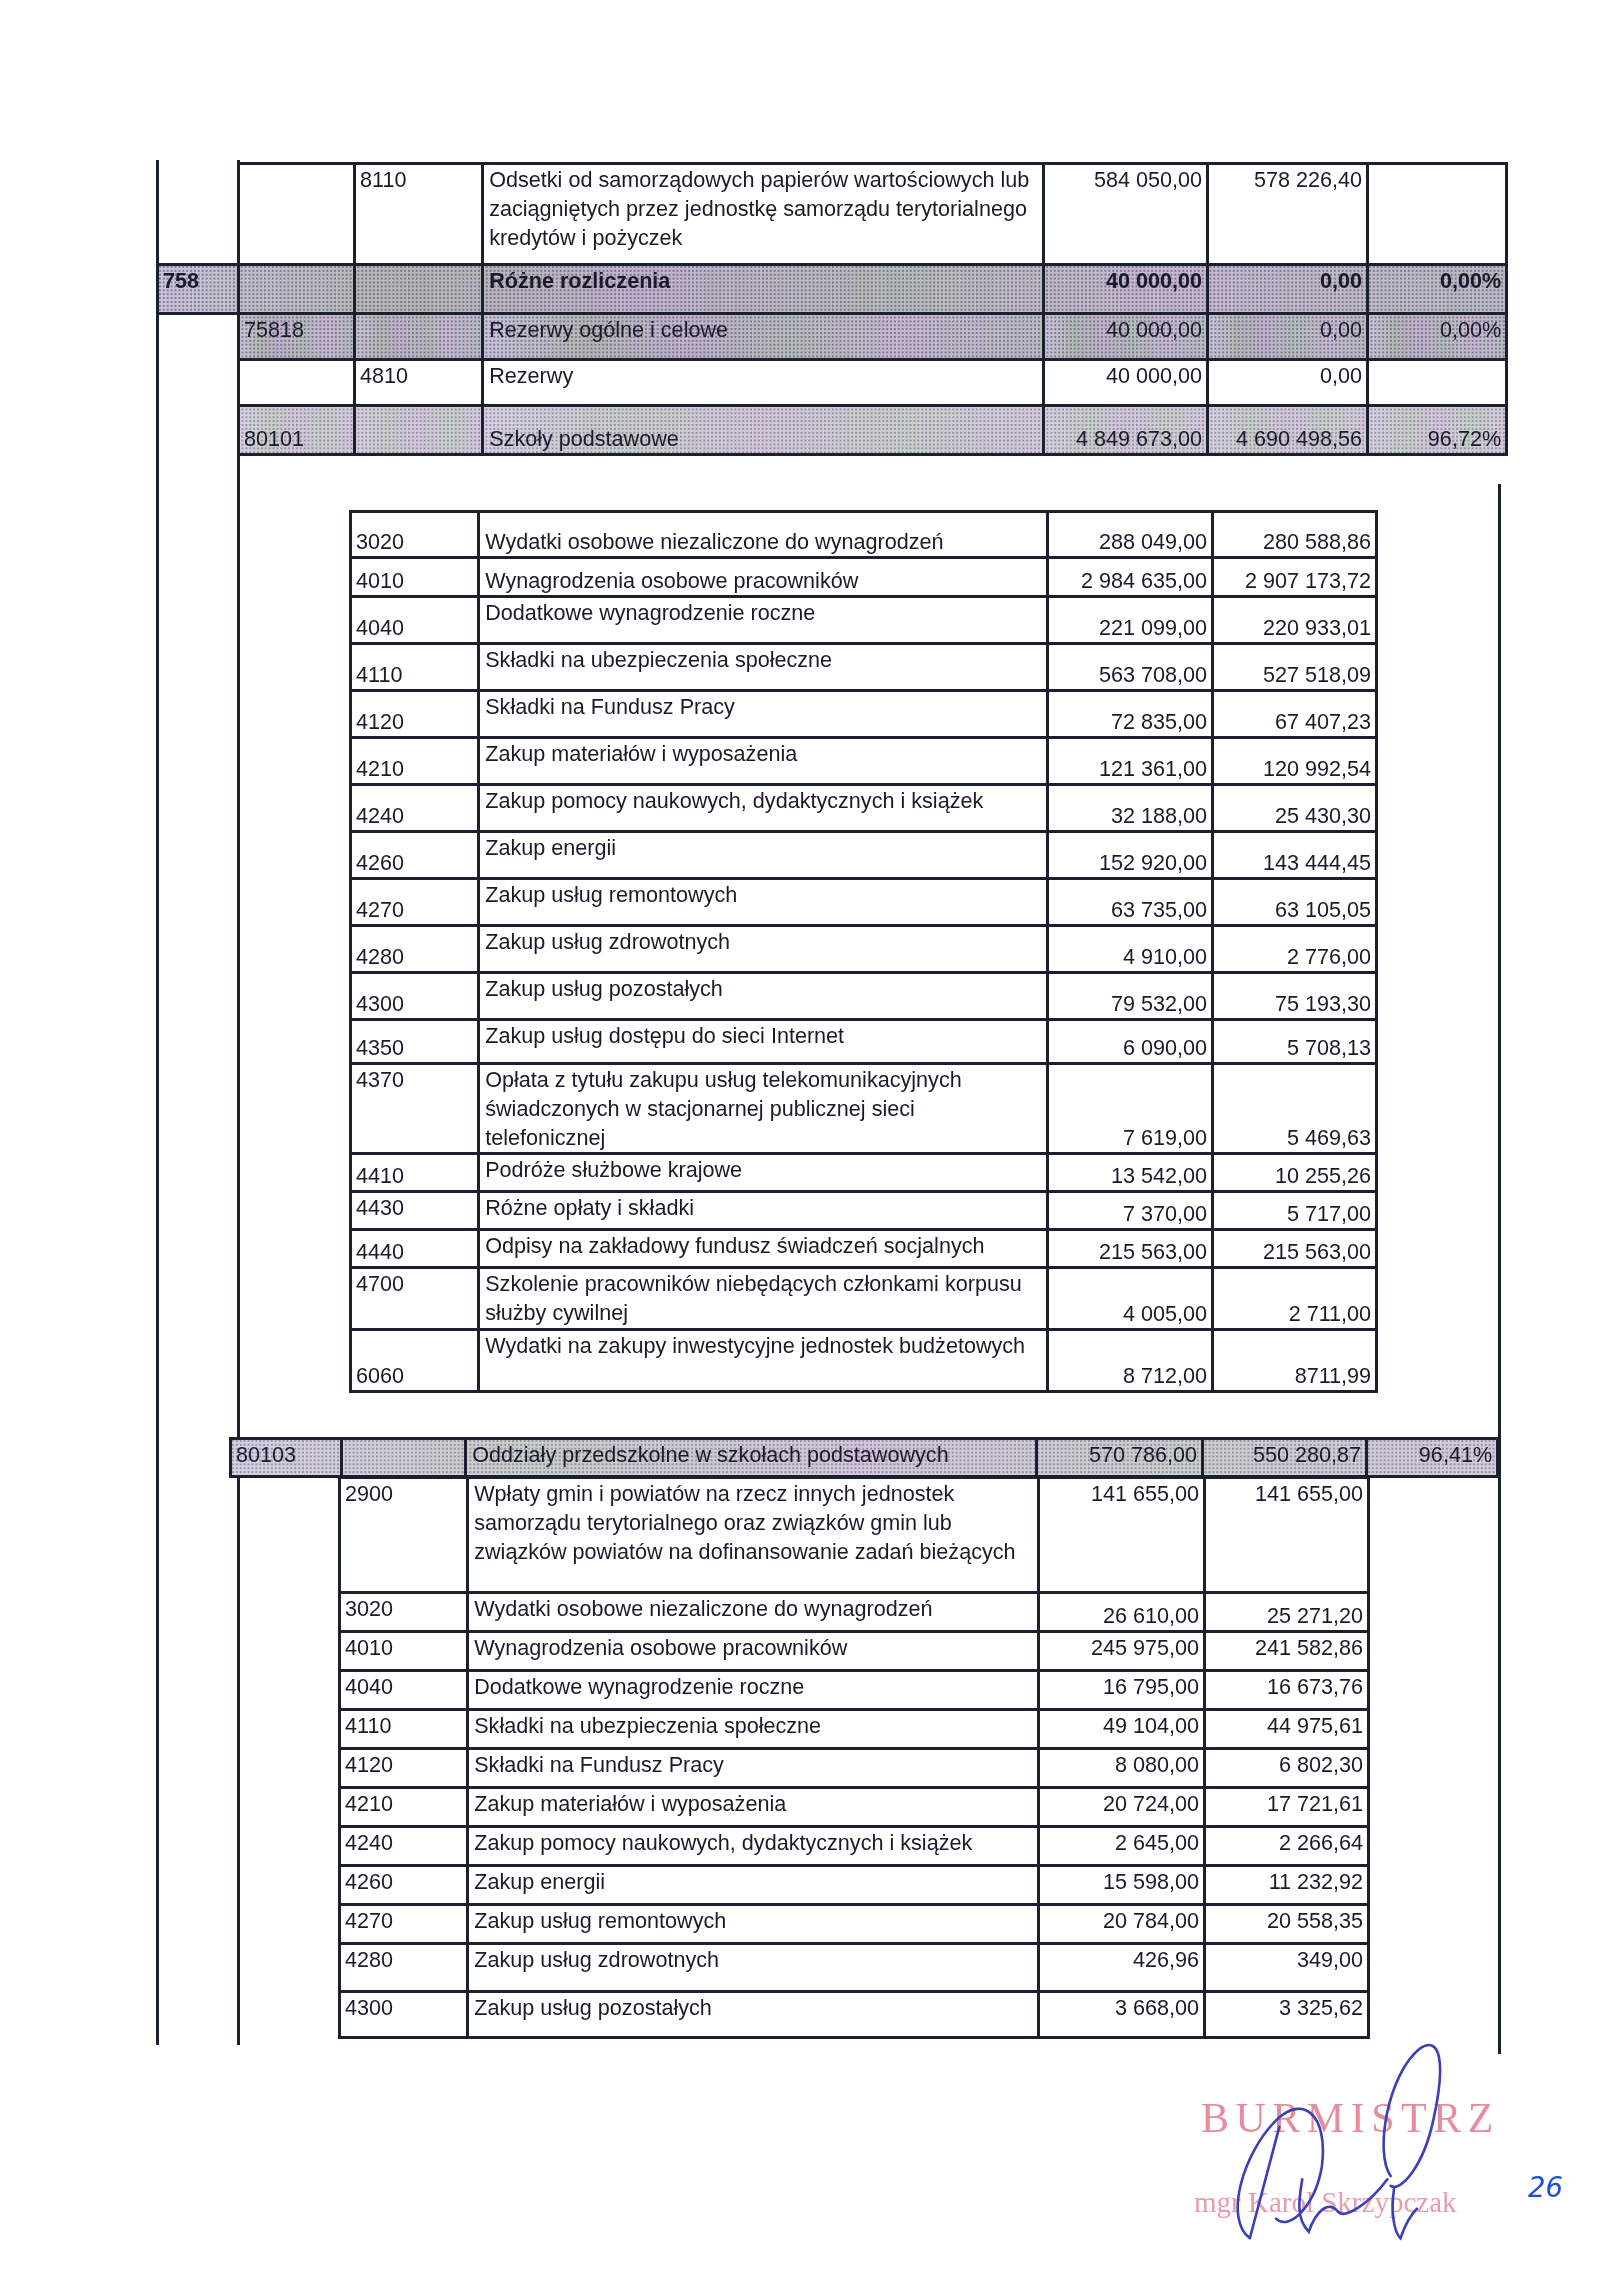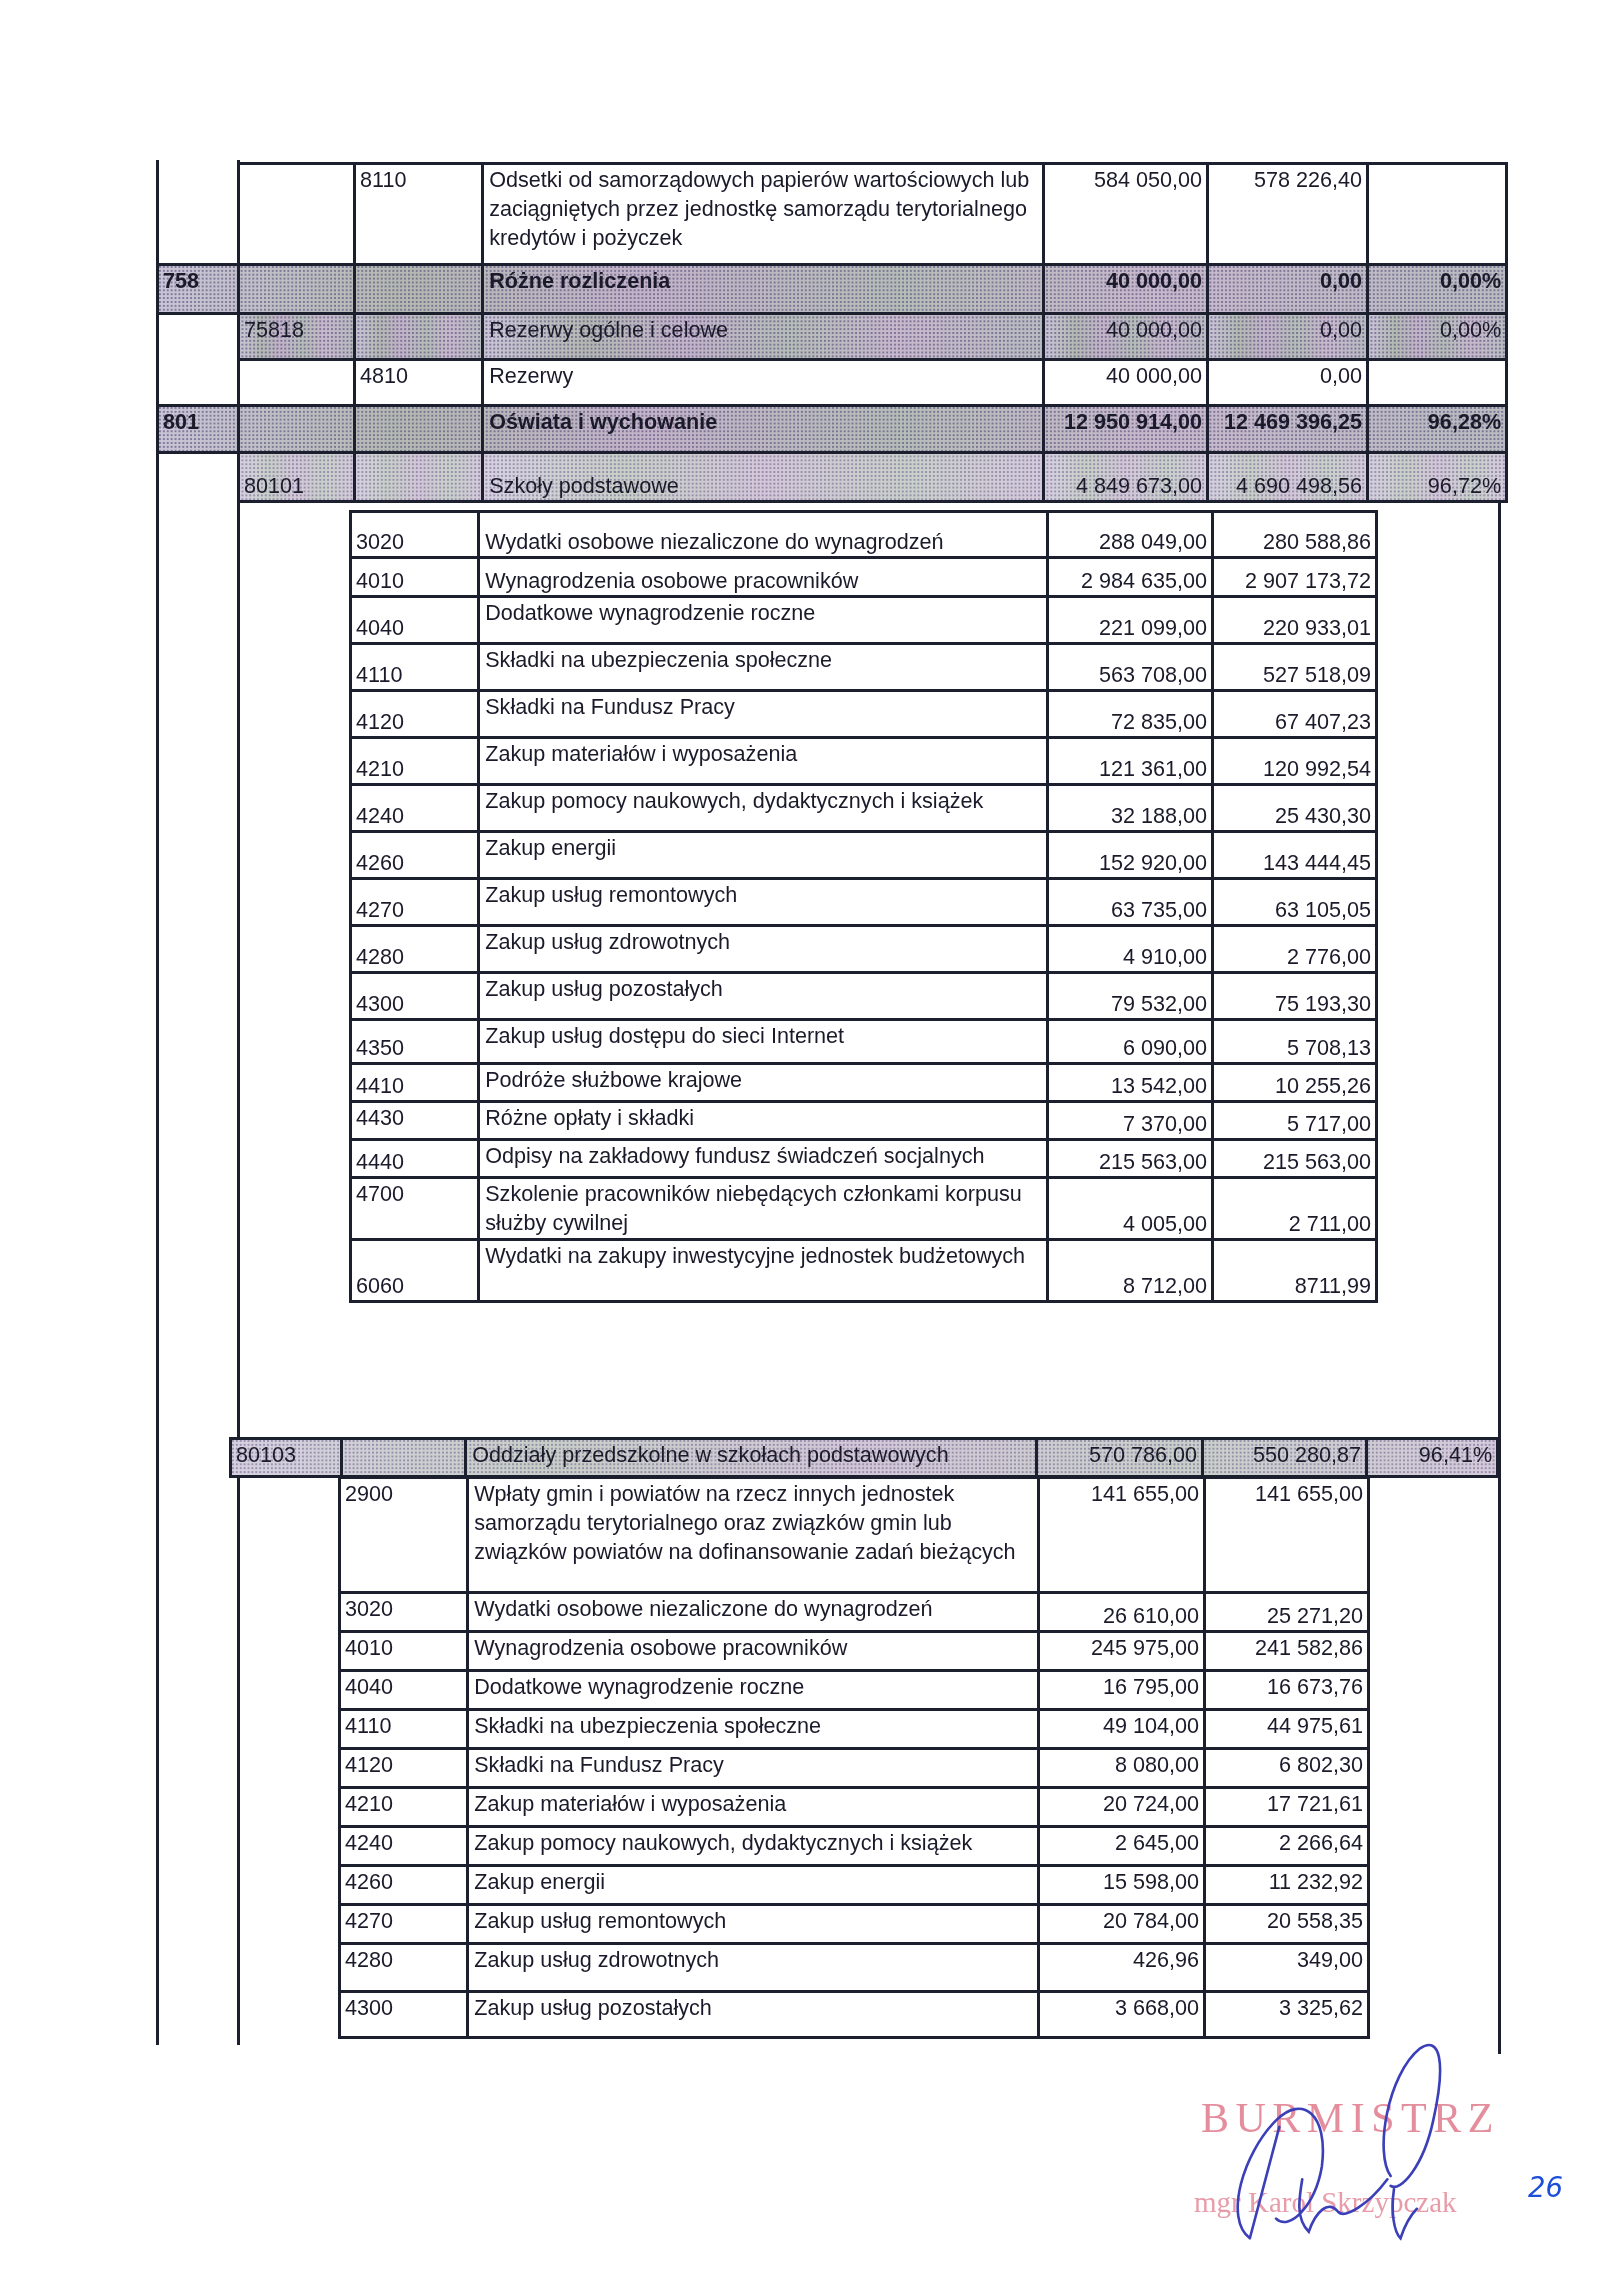--- a/index.html
+++ b/index.html
@@ -92,29 +92,20 @@
     <tr style="height:46px;">
       <td class="nob"></td>
       <td></td>
       <td class="code">4810</td>
       <td>Rezerwy</td>
       <td class="num">40 000,00</td>
       <td class="num">0,00</td>
       <td></td>
     </tr>
 
-    <tr class="shade" style="height:47px;">
-      <td class="bold code">801</td>
-      <td></td>
-      <td></td>
-      <td class="bold">Oświata i wychowanie</td>
-      <td class="num bold">12 950 914,00</td>
-      <td class="num bold">12 469 396,25</td>
-      <td class="num bold">96,28%</td>
-    </tr>
 
     <tr style="height:49px;">
       <td class="nob" style="background:#fff;"></td>
       <td class="shade light code va-bottom">80101</td>
       <td class="shade light"></td>
       <td class="shade light va-bottom">Szkoły podstawowe</td>
       <td class="shade light num va-bottom">4 849 673,00</td>
       <td class="shade light num va-bottom">4 690 498,56</td>
       <td class="shade light num va-bottom">96,72%</td>
     </tr>
@@ -194,20 +185,26 @@
       <td>Zakup usług pozostałych</td>
       <td class="num va-bottom">79 532,00</td>
       <td class="num va-bottom">75 193,30</td>
     </tr>
     <tr style="height:44px;">
       <td class="code va-bottom">4350</td>
       <td>Zakup usług dostępu do sieci Internet</td>
       <td class="num va-bottom">6 090,00</td>
       <td class="num va-bottom">5 708,13</td>
     </tr>
+    <tr style="height:90px;">
+      <td class="code">4370</td>
+      <td>Opłata z tytułu zakupu usług telekomunikacyjnych świadczonych w stacjonarnej publicznej sieci telefonicznej</td>
+      <td class="num va-bottom">7 619,00</td>
+      <td class="num va-bottom">5 469,63</td>
+    </tr>
     <tr style="height:38px;">
       <td class="code va-bottom">4410</td>
       <td>Podróże służbowe krajowe</td>
       <td class="num va-bottom">13 542,00</td>
       <td class="num va-bottom">10 255,26</td>
     </tr>
     <tr style="height:38px;">
       <td class="code">4430</td>
       <td>Różne opłaty i składki</td>
       <td class="num va-bottom">7 370,00</td>

